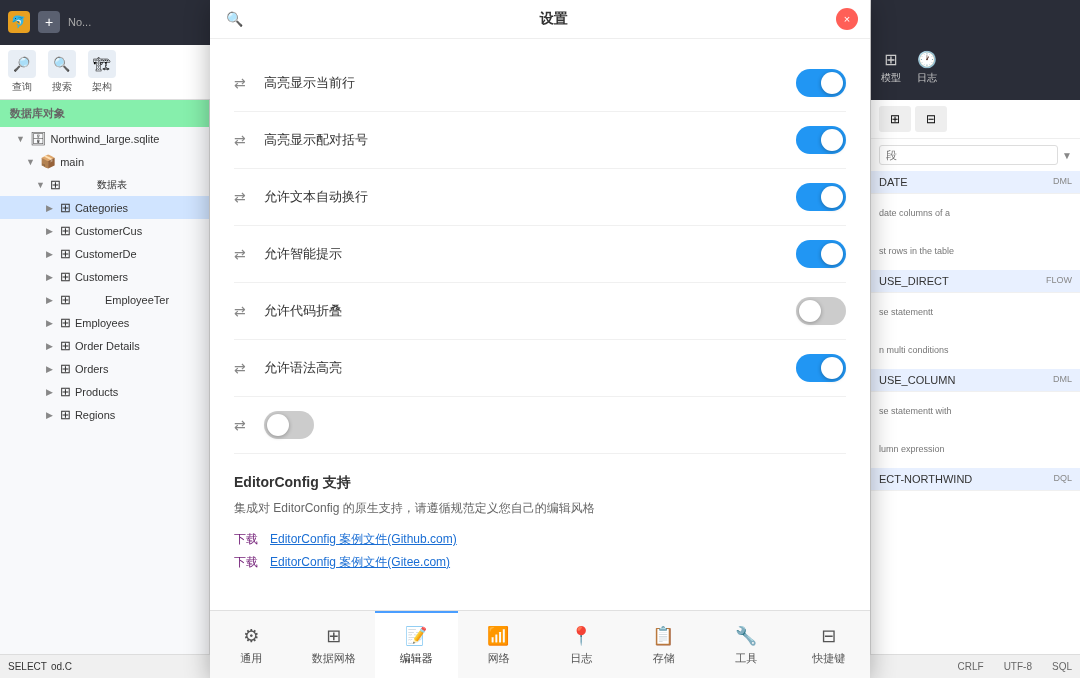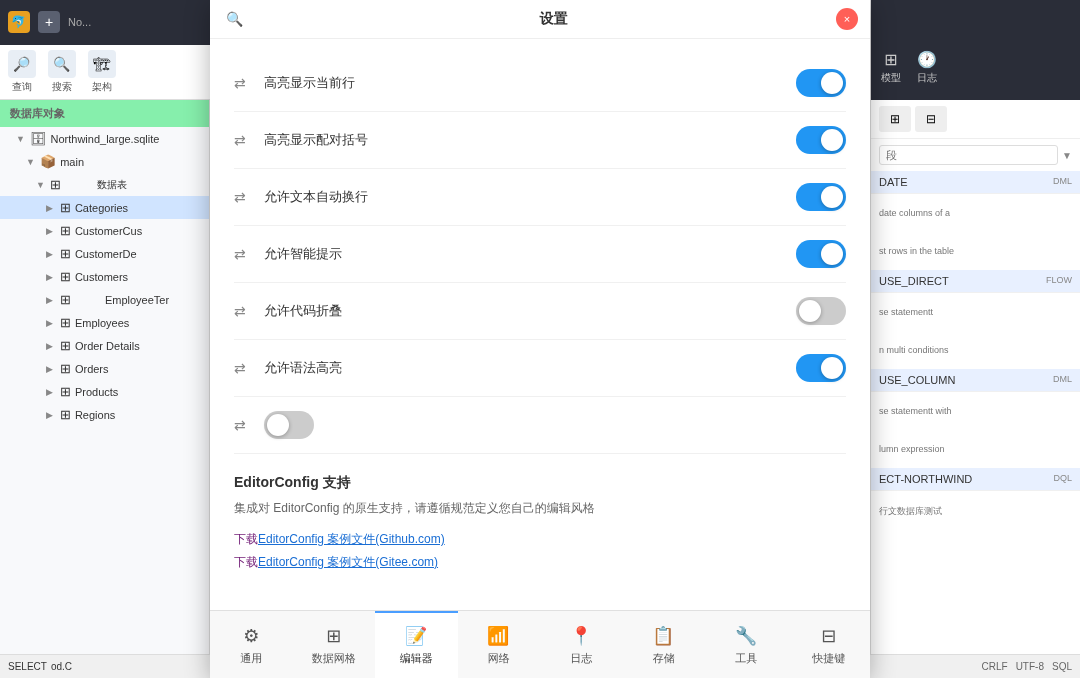--- a/index.html
+++ b/index.html
@@ -205,21 +205,21 @@
     .status-bar-right {
       position: absolute;
       bottom: 0; right: 0;
       width: 210px;
       height: 24px;
       background: #f0f0f0;
       border-top: 1px solid #ddd;
       display: flex;
       align-items: center;
       justify-content: flex-end;
-      gap: 8px;
+      gap: 20px;
       padding: 0 8px;
       font-size: 10px;
       color: #666;
     }
 
     
     .status-bar-left {
       position: absolute;
       bottom: 0; left: 0;
       width: 870px;
@@ -344,20 +344,21 @@
       font-size: 12px;
       color: #666;
       margin-bottom: 12px;
     }
     .editor-config-link {
       font-size: 12px;
       color: #1a6ed4;
       cursor: pointer;
       display: block;
       margin-bottom: 4px;
+      margin-left: 12px;
     }
     .editor-config-prefix {
       font-size: 12px;
       color: #701a75;
     }
 
     
     .modal-bottom-nav {
       display: flex;
       border-top: 1px solid #e0e0e0;
@@ -527,21 +528,20 @@
       <span>USE_COLUMN</span>
       <span class="right-badge">DML</span>
     </div>
     <div class="right-desc">se statementt with</div>
     <div class="right-desc">lumn expression</div>
 
     <div class="right-list-item">
       <span>ECT-NORTHWIND</span>
       <span class="right-badge">DQL</span>
     </div>
-    <div class="right-desc">行文数据库测试</div>
   </div>
 </div>
 
 <div class="status-bar-left">
   <span>SELECT</span>
   <span>od.C</span>
 </div>
 <div class="status-bar-right">
   <span>CRLF</span>
   <span>UTF-8</span>

